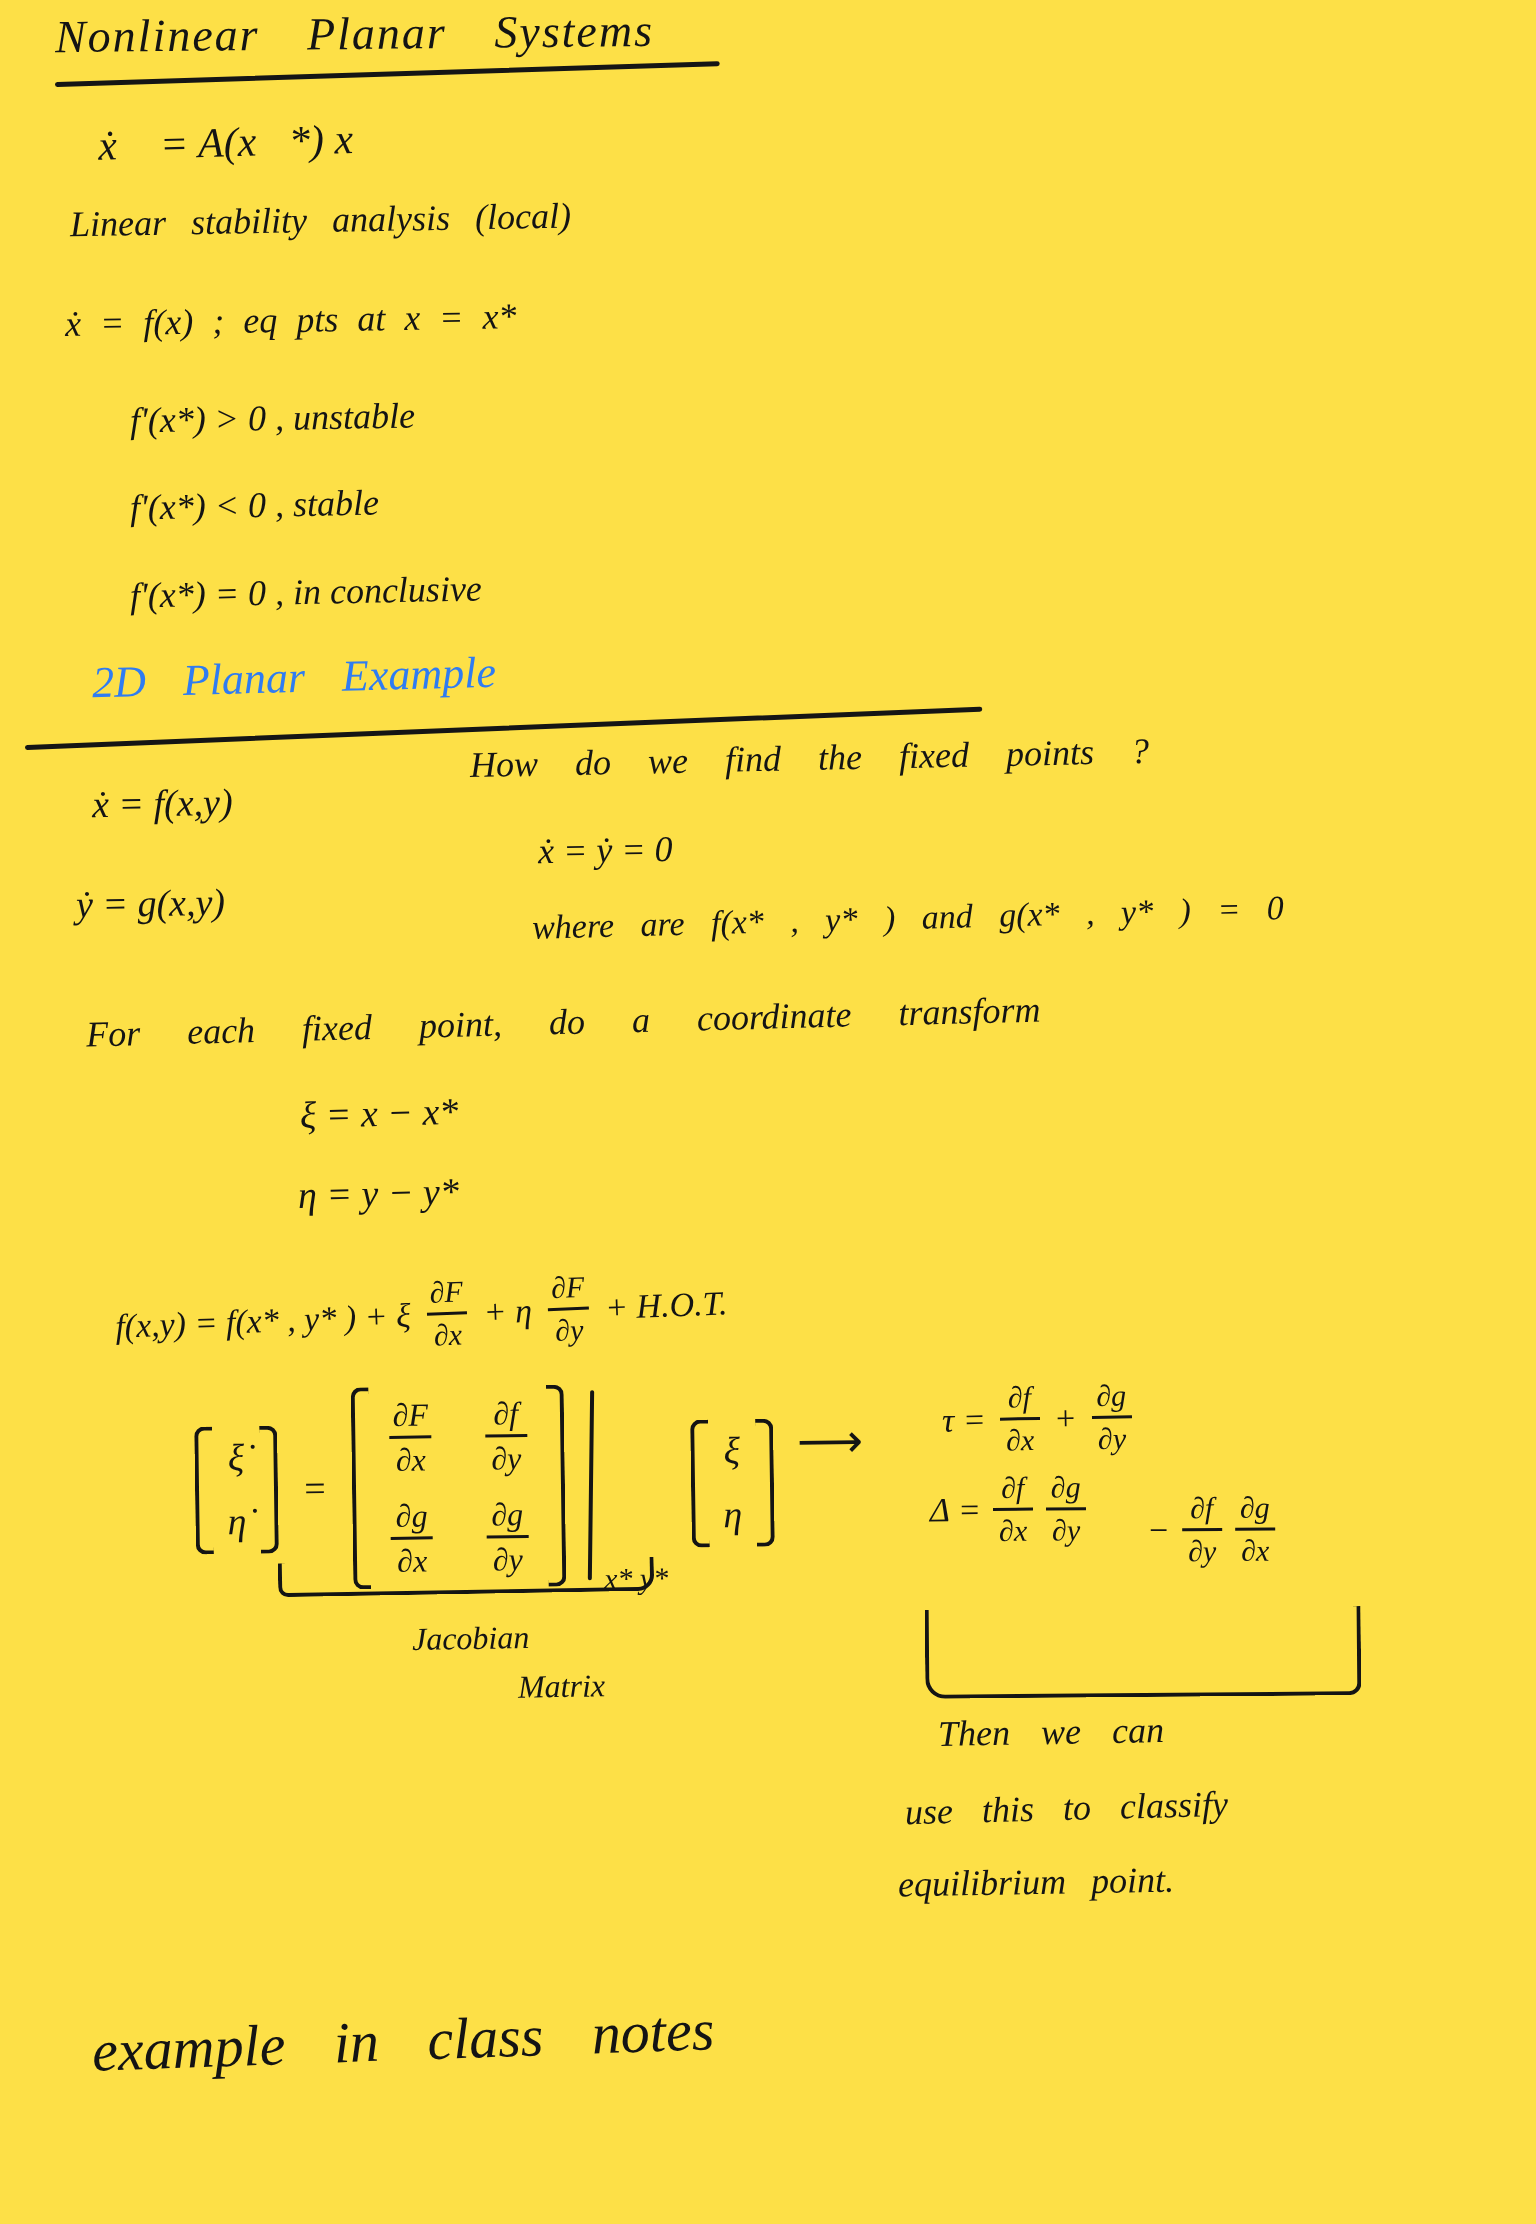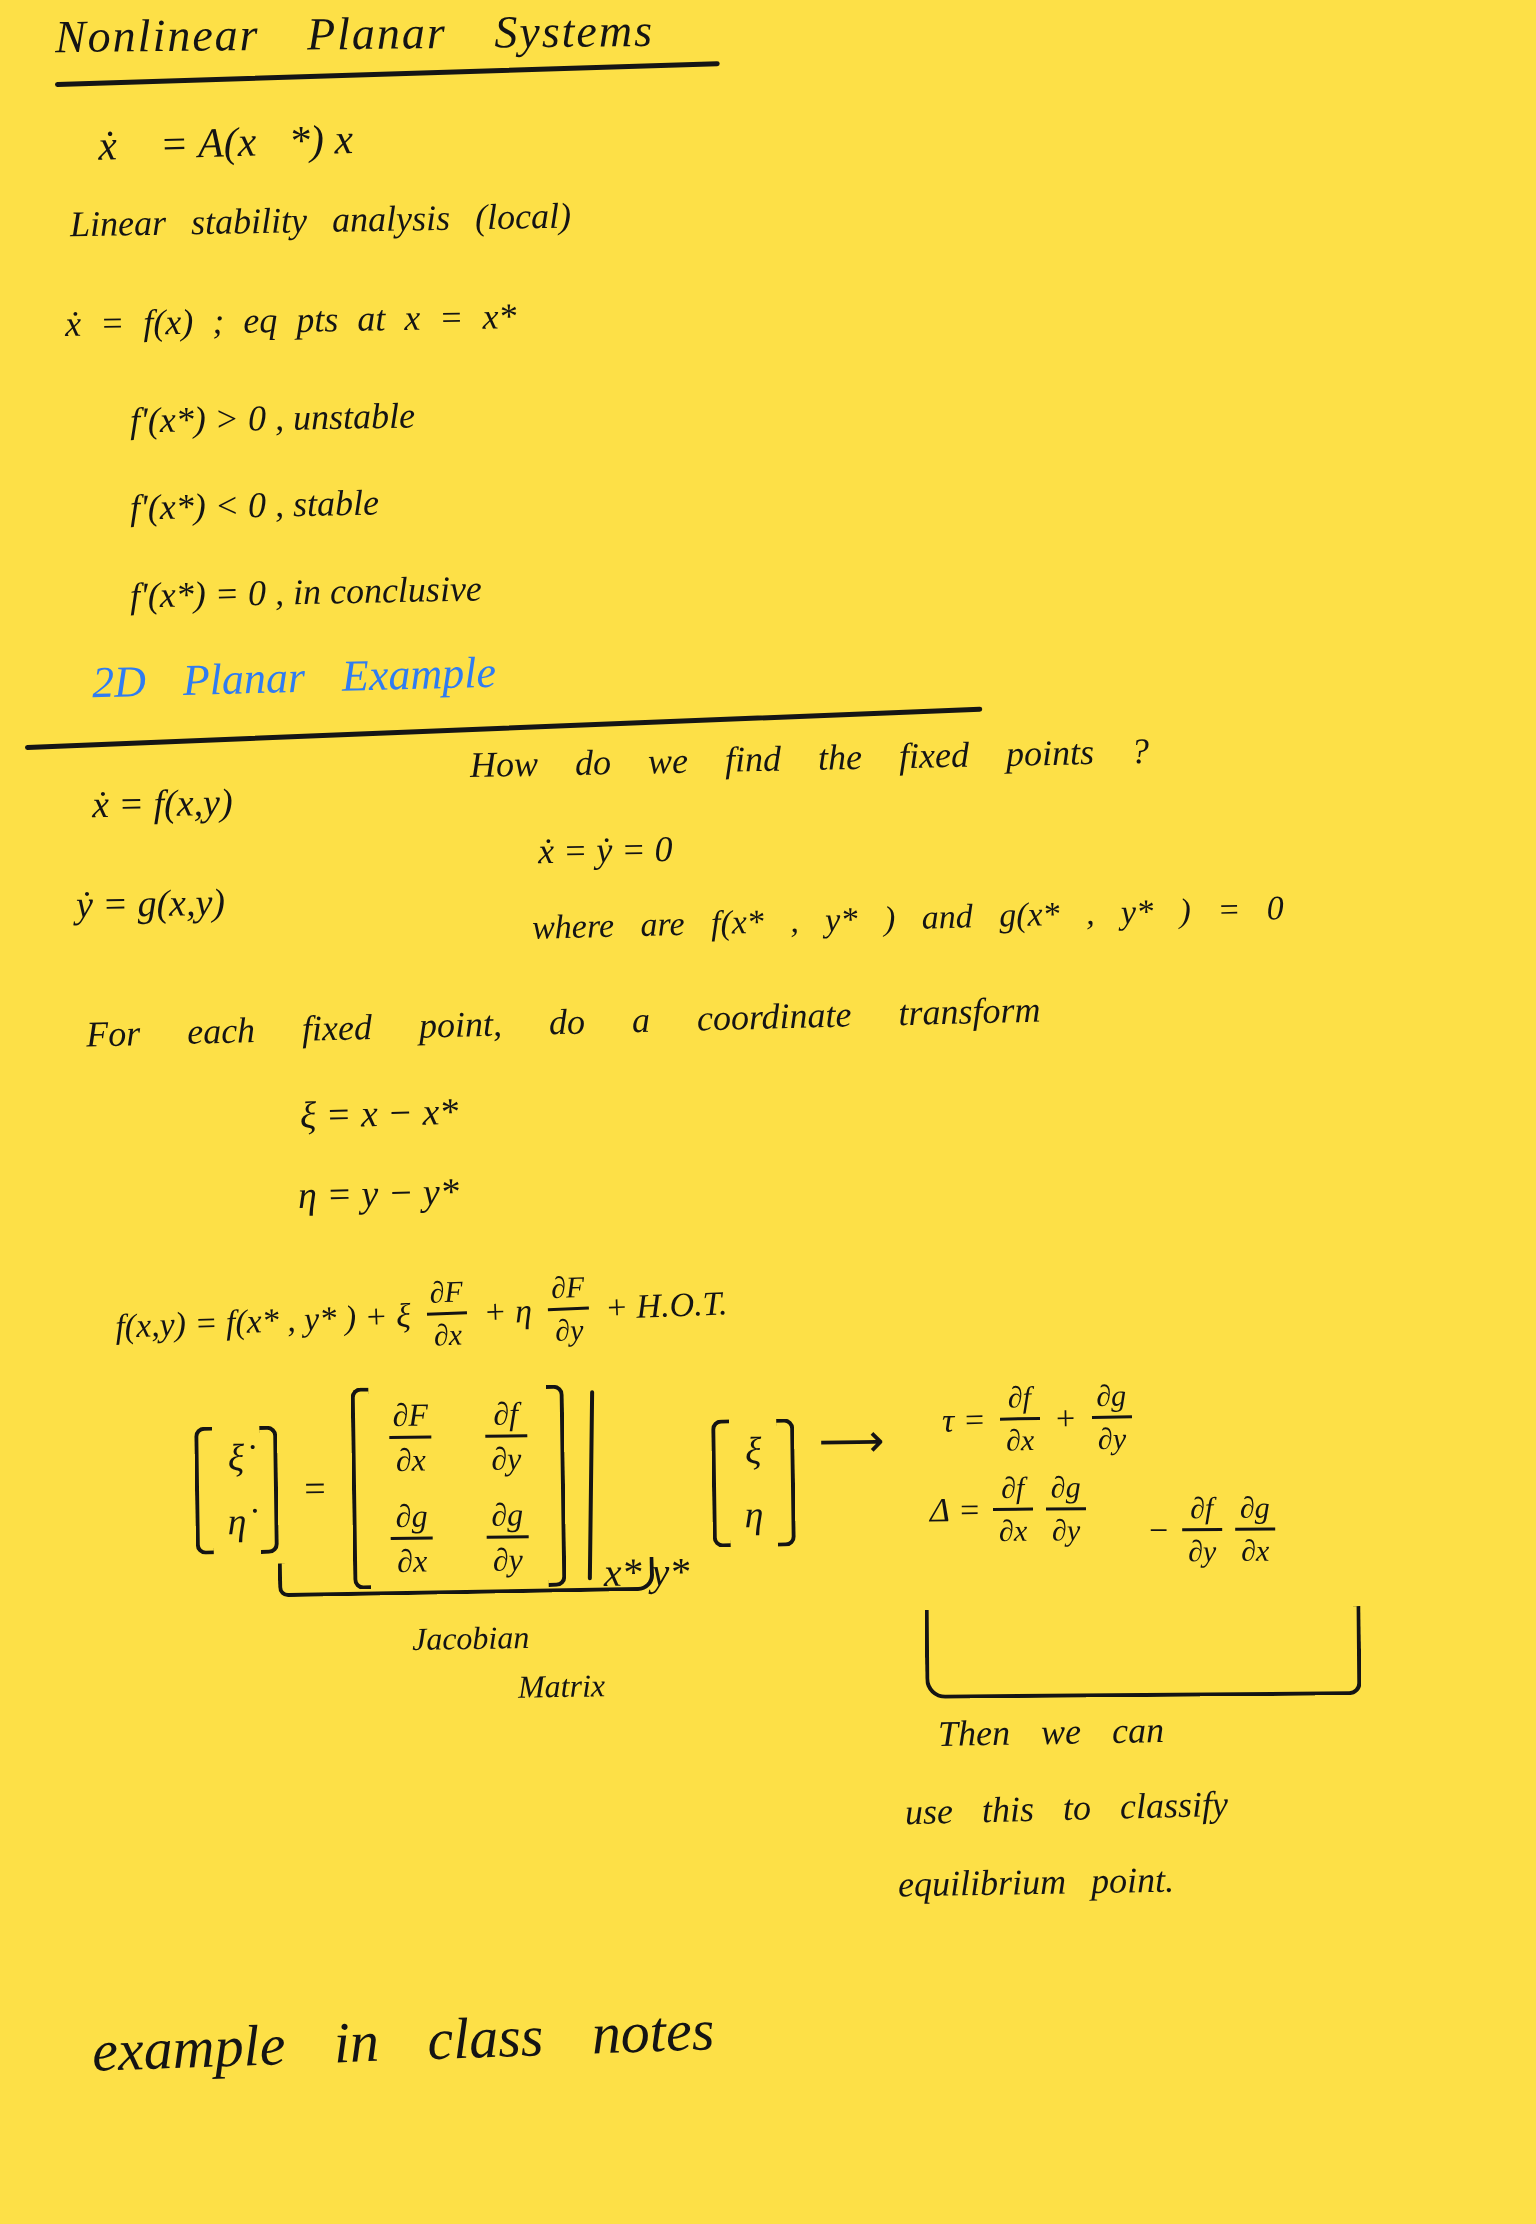--- a/index.html
+++ b/index.html
@@ -15,21 +15,21 @@
   
   .mrow{display:flex;align-items:center;gap:24px;}
   .vec{display:inline-flex;align-items:stretch;}
   .bk{width:14px;}
   .bk-l{border-left:4px solid #141414;border-top:4px solid #141414;border-bottom:4px solid #141414;border-radius:10px 0 0 10px;}
   .bk-r{border-right:4px solid #141414;border-top:4px solid #141414;border-bottom:4px solid #141414;border-radius:0 10px 10px 0;}
   .vcells{display:flex;flex-direction:column;justify-content:center;align-items:center;row-gap:20px;padding:10px 14px;}
   .grid2{display:grid;grid-template-columns:auto auto;column-gap:50px;row-gap:24px;padding:12px 18px;}
   .eval{display:flex;align-items:flex-end;gap:10px;}
   .eval-bar{width:4px;height:190px;background:#141414;border-radius:2px;transform:rotate(1.5deg);}
-  .eval-sub{font-style:italic;font-size:40px;transform:translateY(16px);}
+  .eval-sub{font-style:italic;font-size:30px;transform:translateY(16px);}
   
   .ub{position:absolute;border:4px solid #141414;border-top:none;border-radius:0 0 16px 10px;}
   .flexline{display:flex;align-items:center;}
 </style>
 </head>
 <body>
 
 <div class="canvas">
 
   <div class="hw" style="left:55px;top:8px;font-size:46px;word-spacing:34px;letter-spacing:2px;transform:rotate(-0.6deg);">Nonlinear Planar Systems</div>

